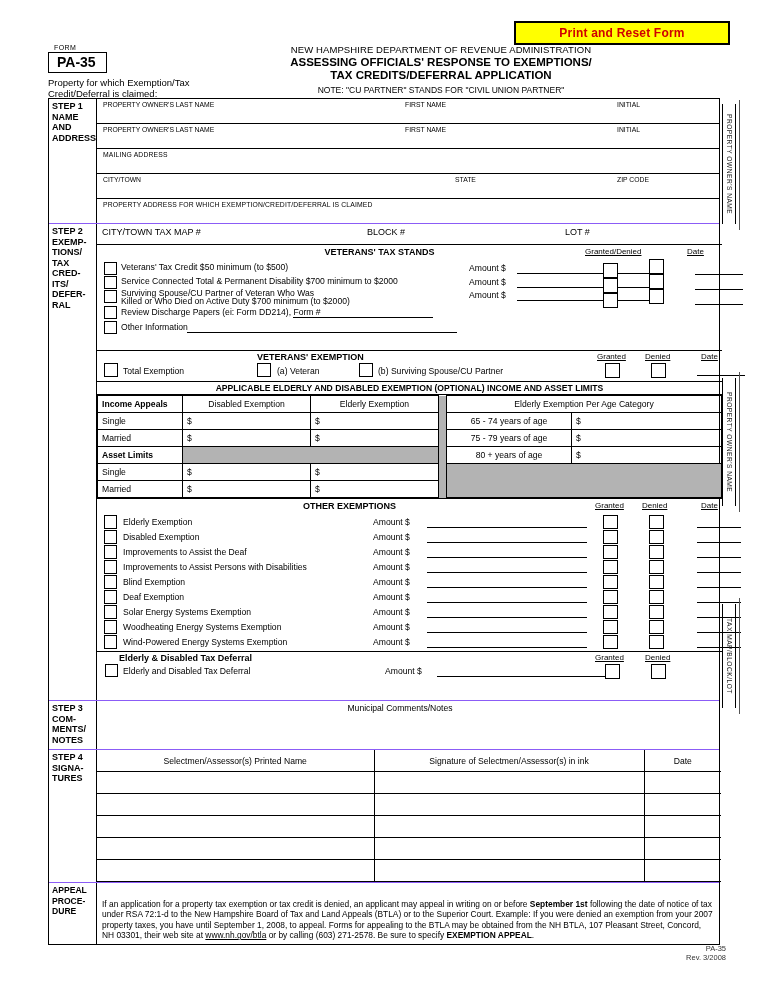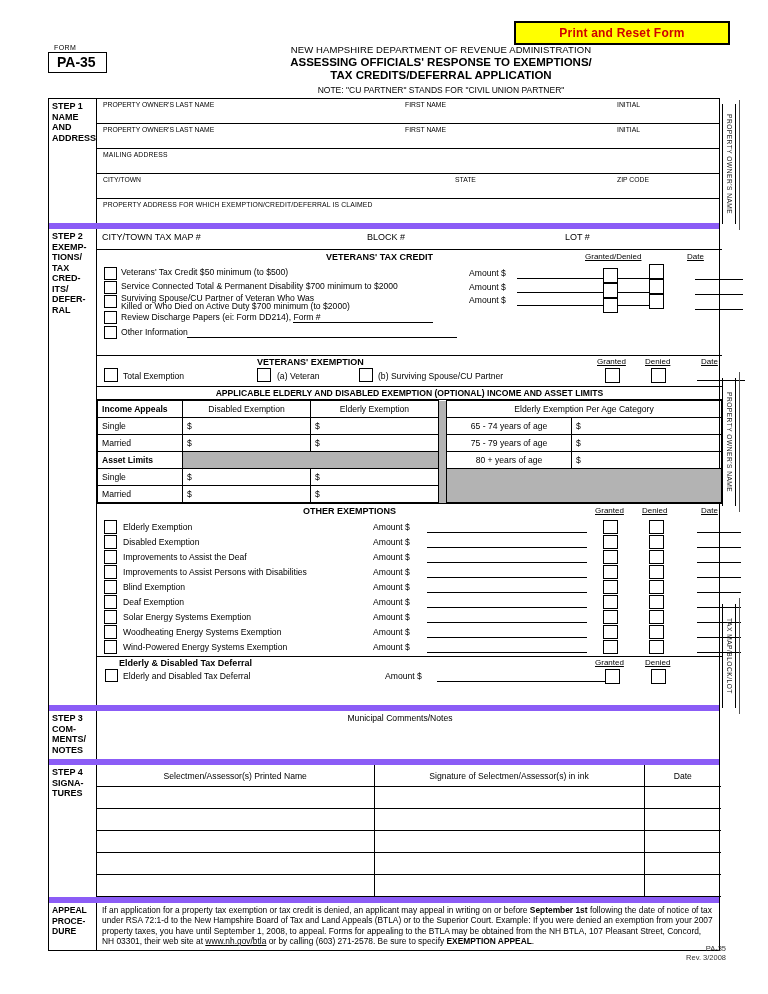--- a/index.html
+++ b/index.html
@@ -29,21 +29,21 @@
     font-size:14px;font-weight:bold;margin-top:1px;
   }
   .prop-claim{font-size:9.5px;line-height:11px;margin-top:4px;width:180px;}
   .hdr-center{position:absolute;left:168px;top:0;width:450px;text-align:center;}
   .h-line1{font-size:9.5px;letter-spacing:.1px;}
   .h-line2{font-size:11.5px;font-weight:bold;line-height:13px;margin-top:1px;}
   .h-line3{font-size:8.5px;margin-top:3px;}
 
   
   .frame{position:absolute;left:48px;top:98px;width:672px;border:1.2px solid #000;box-sizing:border-box;}
-  .row{display:flex;border-bottom:6px solid #8b5cf6;}
+  .row{display:flex;border-bottom:1px solid #8b5cf6;}
   .row:last-child{border-bottom:none;}
   .steplbl{
     width:48px;min-width:48px;border-right:1.2px solid #000;
     font-size:9px;font-weight:bold;line-height:10.5px;padding:2px 0 2px 3px;
     box-sizing:border-box;
   }
   .body{flex:1;position:relative;}
 
   .subrow{border-bottom:1px solid #000;position:relative;}
   .subrow:last-child{border-bottom:none;}
@@ -113,21 +113,21 @@
   .comm .ct{position:absolute;left:0;right:16px;top:2px;text-align:center;font-size:8.6px;}
 
   
   table.sig{border-collapse:collapse;width:100%;table-layout:fixed;}
   table.sig td{border:1px solid #000;height:19px;font-size:8.6px;text-align:center;}
   table.sig tr:first-child td{border-top:none;}
   table.sig td:first-child{border-left:none;}
   table.sig td:last-child{border-right:none;}
 
   
-  .appeal{font-size:8.4px;line-height:10.4px;padding:2px 5px 3px 5px;}
+  .appeal{font-size:8.4px;line-height:10.4px;padding:16px 5px 3px 5px;}
   .appeal b{font-weight:bold;}
   .appeal u{text-decoration:underline;}
 
   
   .vtab{
     position:absolute;width:14px;
     writing-mode:vertical-rl;
     font-size:6.6px;letter-spacing:.5px;
     text-align:center;color:#222;
     border-left:1px solid #000;border-right:1px solid #000;
@@ -144,20 +144,21 @@
 
 <div class="page">
 
   <div class="print-btn">
     <span>Print and Reset Form</span>
   </div>
 
   <div class="hdr">
     <div class="form-word">FORM</div>
     <div class="pa-box">PA-35</div>
+    <div class="prop-claim">Property for which Exemption/Tax Credit/Deferral is claimed:</div>
     <div class="hdr-center">
       <div class="h-line1">NEW HAMPSHIRE DEPARTMENT OF REVENUE ADMINISTRATION</div>
       <div class="h-line2">ASSESSING OFFICIALS' RESPONSE TO EXEMPTIONS/</div>
       <div class="h-line2" style="margin-top:0">TAX CREDITS/DEFERRAL APPLICATION</div>
       <div class="h-line3">NOTE: "CU PARTNER" STANDS FOR "CIVIL UNION PARTNER"</div>
     </div>
   </div>
 
   <div class="frame">
 
@@ -192,21 +193,21 @@
       <div class="steplbl">STEP 2<br>EXEMP-<br>TIONS/<br>TAX<br>CRED-<br>ITS/<br>DEFER-<br>RAL</div>
       <div class="body">
 
         <div class="subrow taxmap">
           <span class="t1">CITY/TOWN TAX MAP #</span>
           <span class="t2">BLOCK #</span>
           <span class="t3">LOT #</span>
         </div>
 
         <div class="subrow vtc">
-          <div class="ctr-title">VETERANS' TAX CREDIT</div>
+          <div class="ctr-title">VETERANS' TAX STANDS</div>
           <div class="gd-hdr" style="left:488px">Granted/Denied</div>
           <div class="gd-hdr" style="left:590px">Date</div>
 
           <div class="cbx cbL" style="top:17px"></div>
           <div class="vtxt" style="top:18px">Veterans' Tax Credit $50 minimum (to $500)</div>
           <div class="amt" style="left:372px;top:18px">Amount  $</div>
           <div class="uline" style="left:420px;top:28px;width:138px"></div>
 
           <div class="cbx cbL" style="top:31px"></div>
           <div class="vtxt" style="top:32px">Service Connected Total &amp; Permanent Disability $700 minimum to $2000</div>

